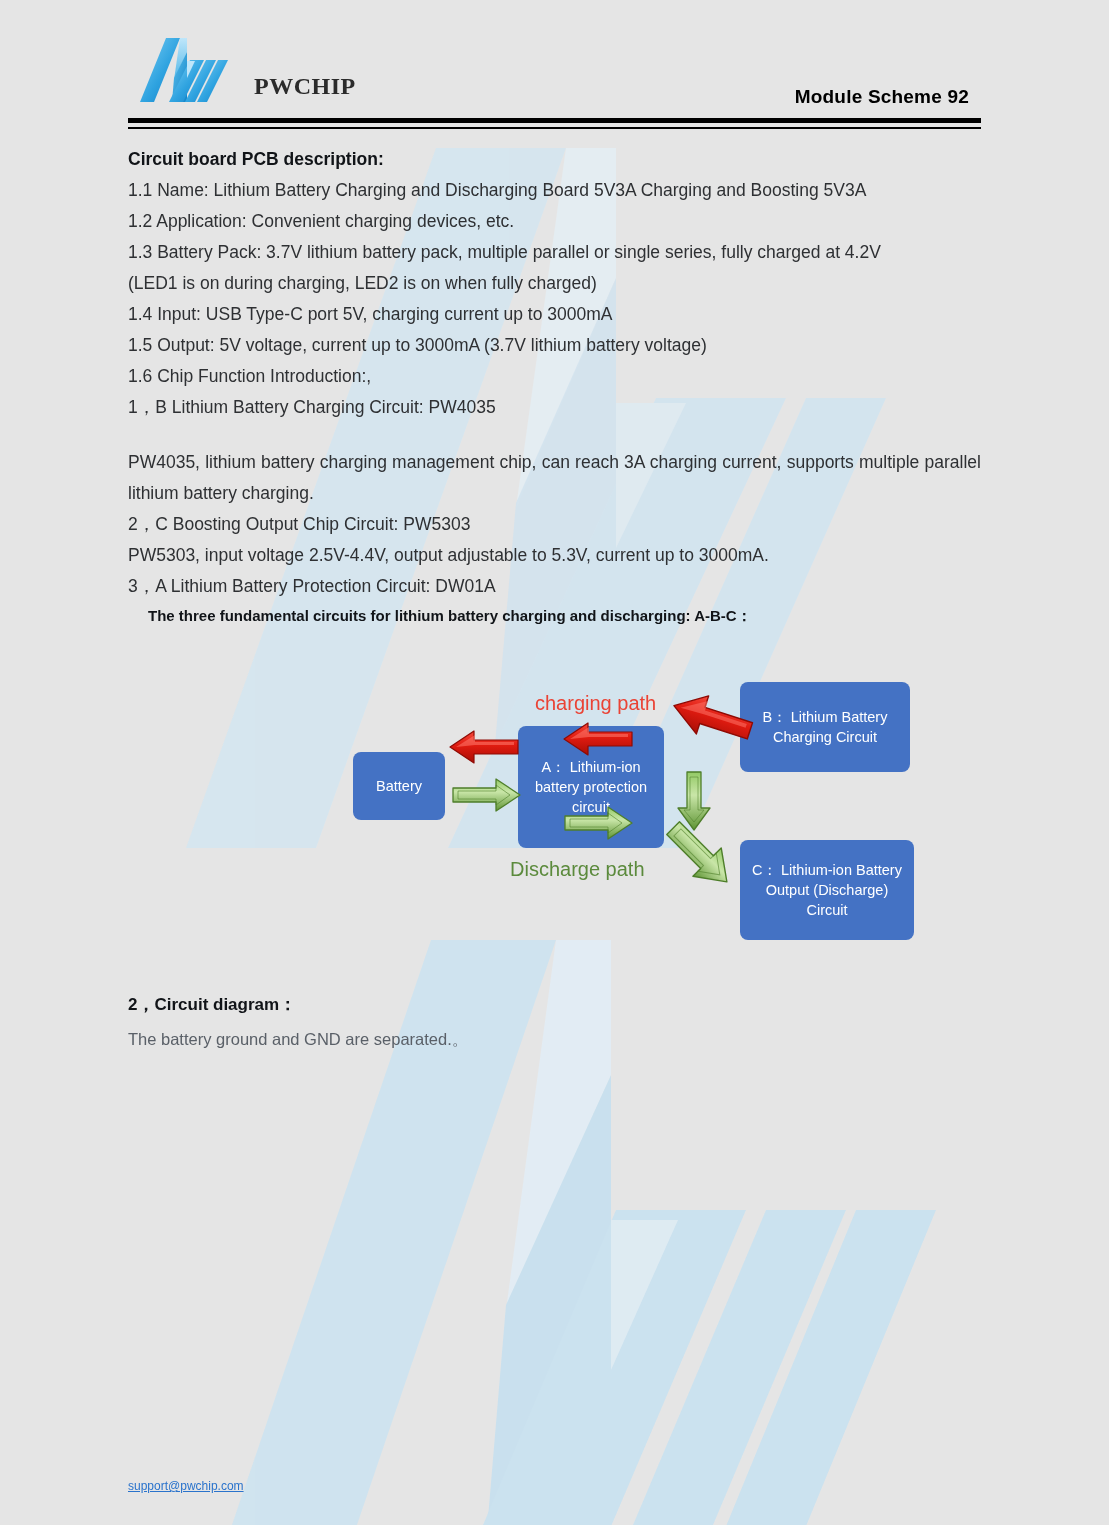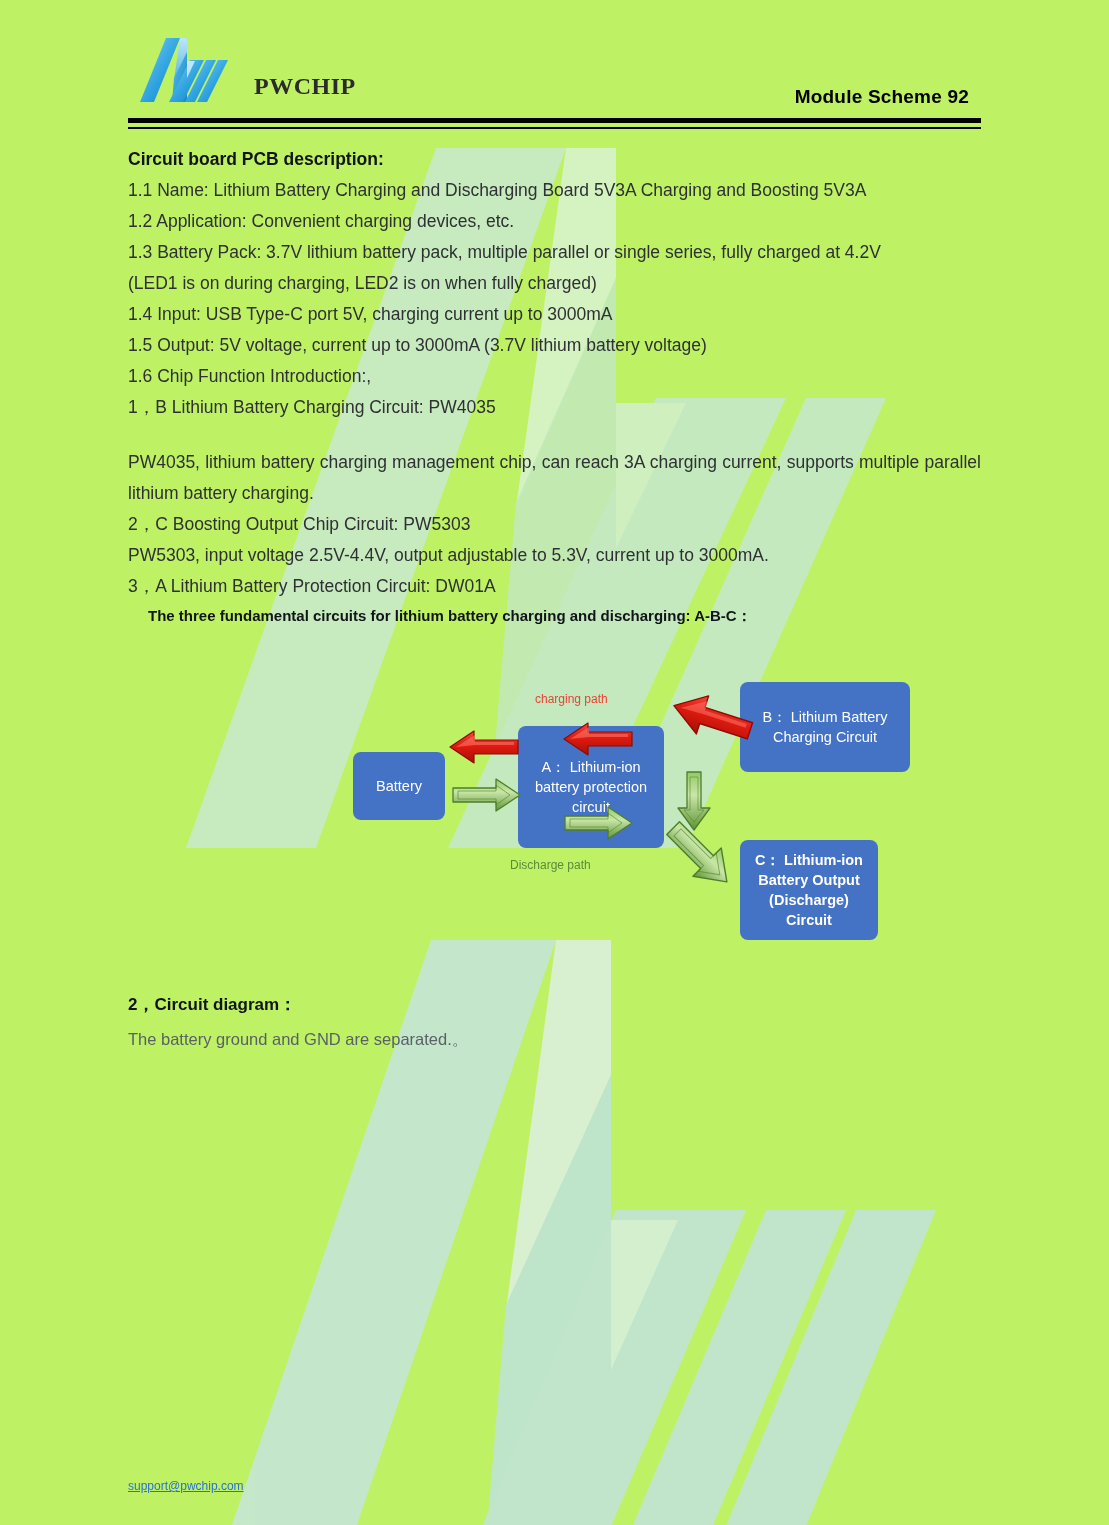--- a/index.html
+++ b/index.html
@@ -8,21 +8,21 @@
     background: #ffffff;
   }
   body {
     font-family: "Liberation Sans", sans-serif;
     -webkit-font-smoothing: antialiased;
   }
   #page {
     position: relative;
     width: 1109px;
     height: 1525px;
-    background: #bef264;
+    background: #e5e5e5;
     overflow: hidden;
   }
 
   
   .watermark {
     position: absolute;
     pointer-events: none;
     z-index: 0;
   }
   .wm-top { left: 186px; top: 148px; width: 760px; height: 700px; }
@@ -129,25 +129,25 @@
     justify-content: center;
     text-align: center;
     font-size: 14.5px;
     line-height: 20px;
     padding: 4px 8px;
     box-sizing: border-box;
   }
   #box-battery { left: 23px;  top: 80px;  width: 92px;  height: 68px; }
   #box-a       { left: 188px; top: 54px;  width: 146px; height: 122px; }
   #box-b       { left: 410px; top: 10px;  width: 170px; height: 90px; }
-  #box-c       { left: 410px; top: 168px; width: 138px; height: 100px; font-weight: bold; }
+  #box-c       { left: 410px; top: 168px; width: 174px; height: 100px; }
 
   .path-label {
     position: absolute;
-    font-size: 12px;
+    font-size: 20px;
     white-space: nowrap;
   }
   #label-charging { left: 205px; top: 20px; color: #EA4335; }
   #label-discharge { left: 180px; top: 186px; color: #5B8A3C; }
 
   .arrow { position: absolute; }
 
   
   .footer-link {
     position: absolute;

